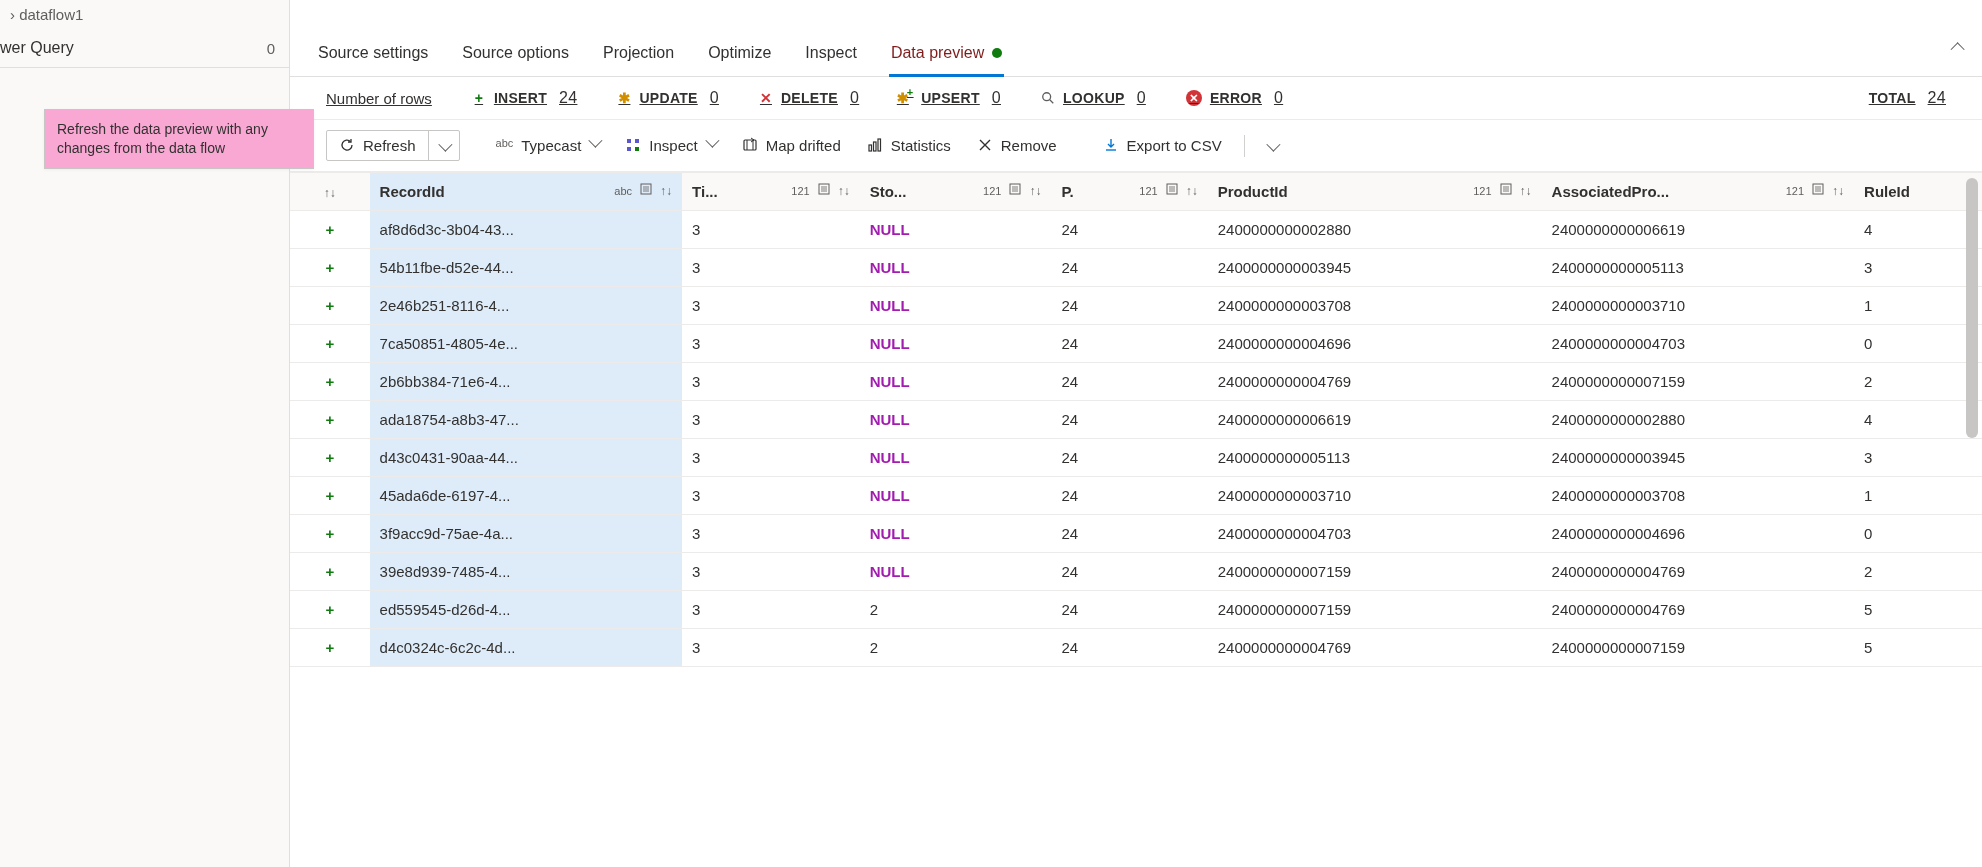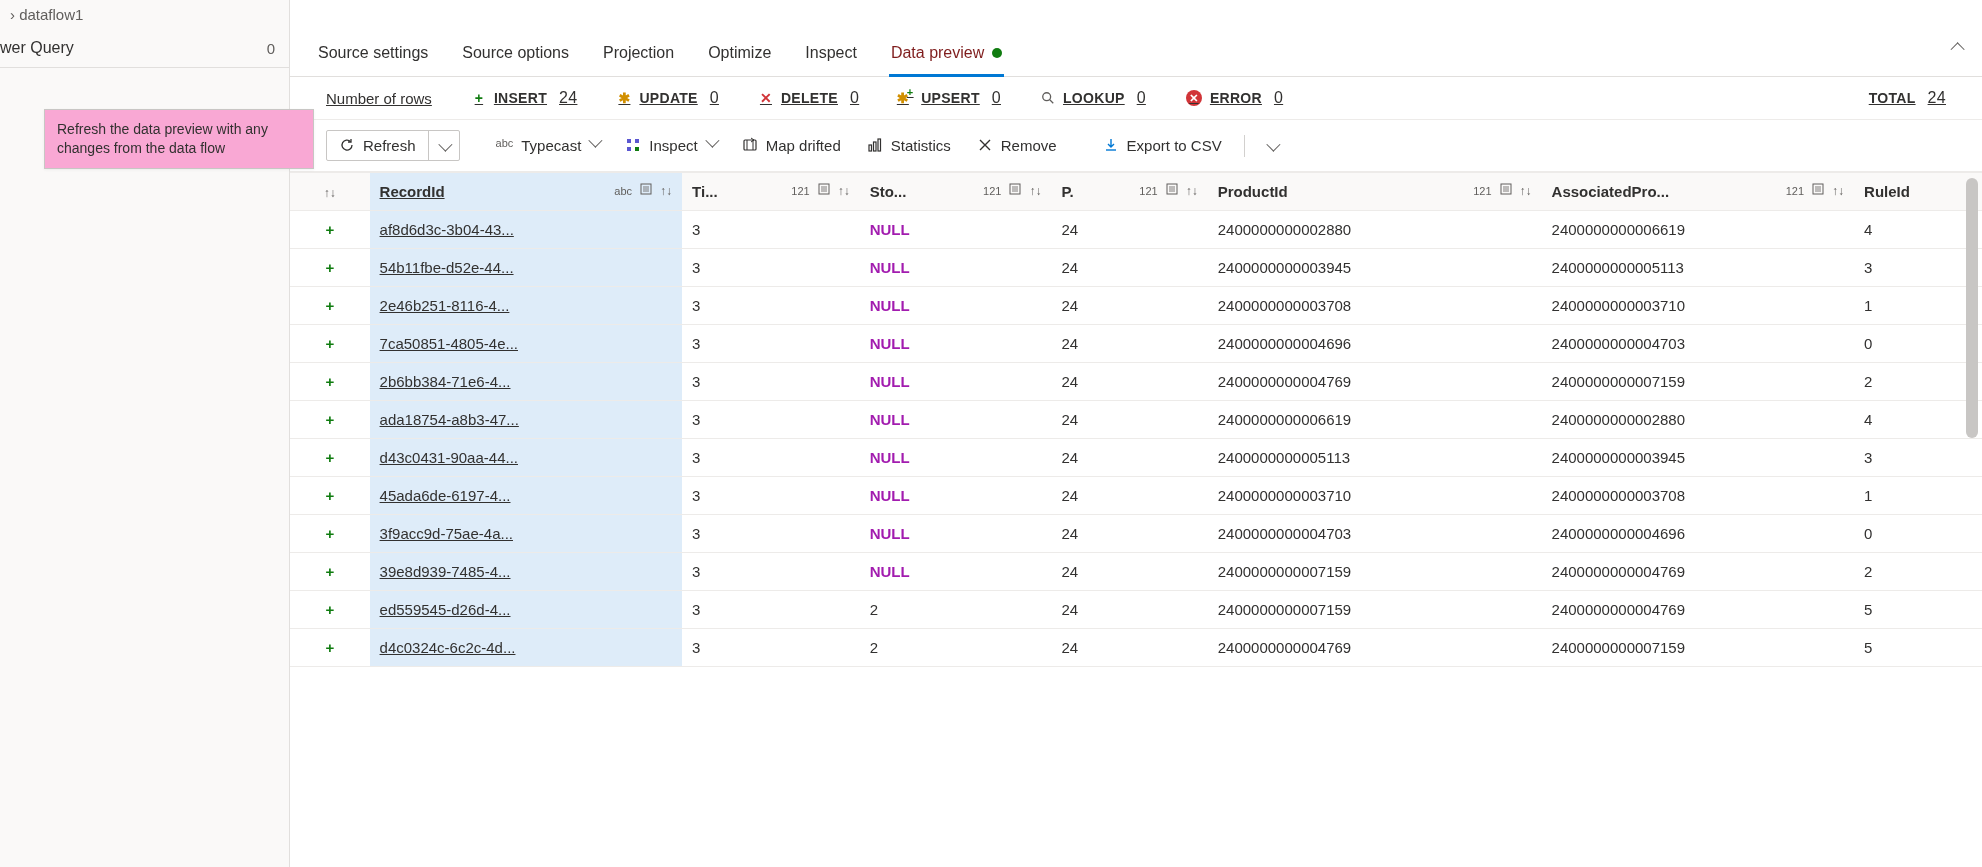--- a/index.html
+++ b/index.html
@@ -201,21 +201,20 @@
     text-overflow: ellipsis;
   }
   .grid th {
     background: #faf9f8;
     font-weight: 600;
     position: sticky; top:0;
     border-top: 1px solid #edebe9;
   }
   .grid th.sel, .grid td.sel {
     background: #deecf9;
-    text-decoration: underline;
   }
   .grid td.idx {
     text-align:center;
     width:56px;
   }
   .grid th.idx { width:56px; text-align:center;}
   .plus-cell { color:#107c10; font-weight:700; }
   .null { color:#a21caf;font-weight:bold; }
   .col-meta {
     display:inline-flex; align-items:center; gap:8px;

